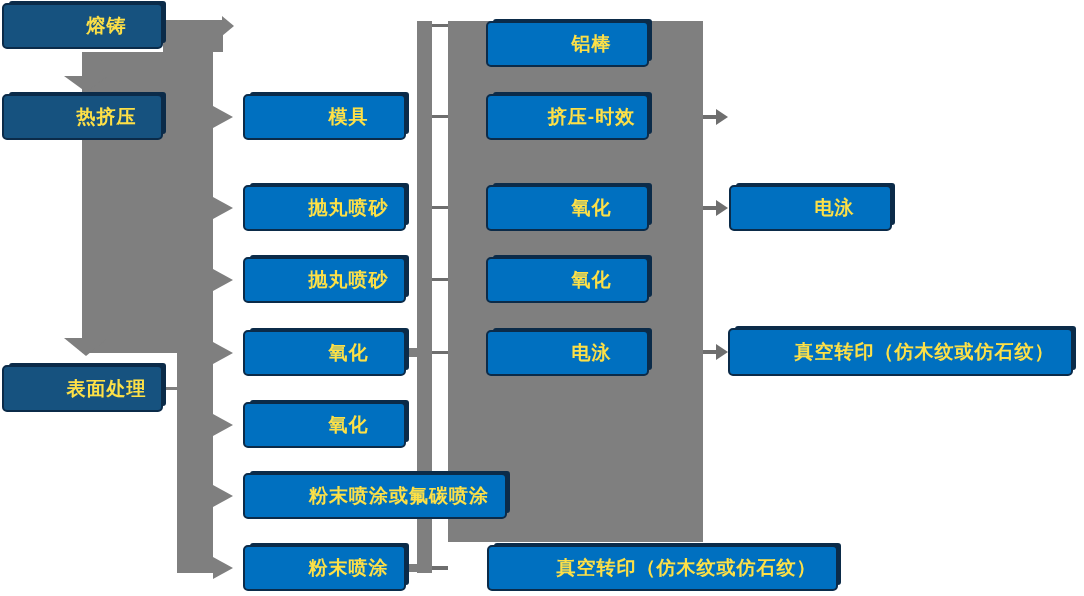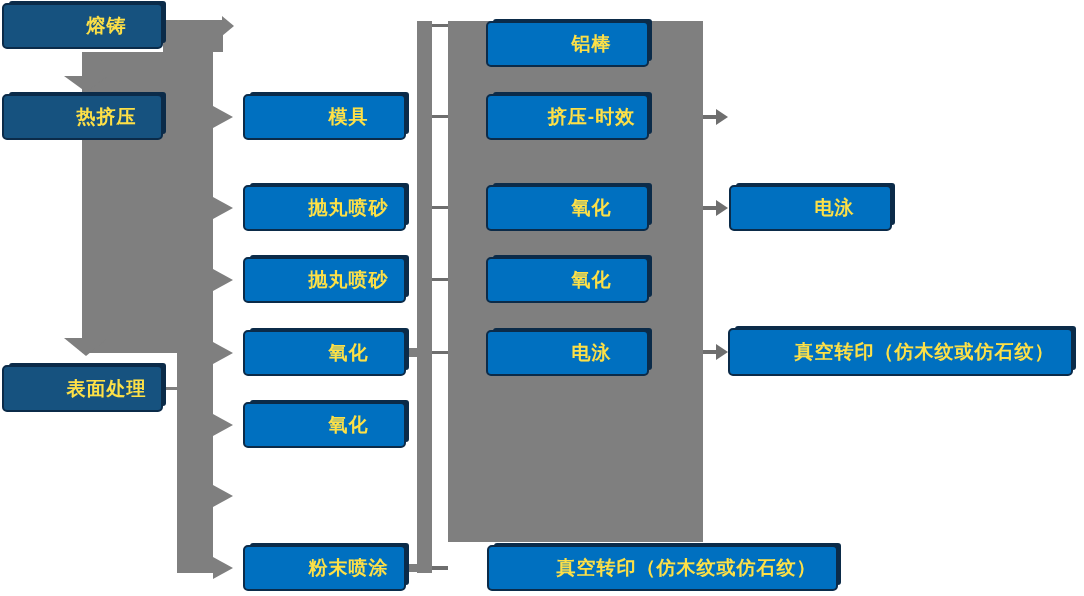--- a/index.html
+++ b/index.html
@@ -60,20 +60,21 @@
 
   <div class="node dark" style="left:2px;top:3px;width:161px;height:46px;">熔铸</div>
   <div class="node dark" style="left:2px;top:94px;width:161px;height:46px;">热挤压</div>
   <div class="node dark" style="left:2px;top:365px;width:161px;height:47px;">表面处理</div>
 
   <div class="node light" style="left:243px;top:94px;width:163px;height:46px;">模具</div>
   <div class="node light" style="left:243px;top:185px;width:163px;height:46px;">抛丸喷砂</div>
   <div class="node light" style="left:243px;top:257px;width:163px;height:46px;">抛丸喷砂</div>
   <div class="node light" style="left:243px;top:330px;width:163px;height:46px;">氧化</div>
   <div class="node light" style="left:243px;top:402px;width:163px;height:46px;">氧化</div>
+  <div class="node light" style="left:243px;top:473px;width:264px;height:46px;">粉末喷涂或氟碳喷涂</div>
   <div class="node light" style="left:243px;top:545px;width:163px;height:46px;text-align:right;">粉末喷涂</div>
 
   <div class="node light" style="left:486px;top:21px;width:163px;height:46px;">铝棒</div>
   <div class="node light" style="left:486px;top:94px;width:163px;height:46px;">挤压-时效</div>
   <div class="node light" style="left:486px;top:185px;width:163px;height:46px;">氧化</div>
   <div class="node light" style="left:486px;top:257px;width:163px;height:46px;">氧化</div>
   <div class="node light" style="left:486px;top:330px;width:163px;height:46px;">电泳</div>
   <div class="node light" style="left:487px;top:545px;width:351px;height:46px;">真空转印（仿木纹或仿石纹）</div>
 
   <div class="node light" style="left:729px;top:185px;width:163px;height:46px;">电泳</div>

